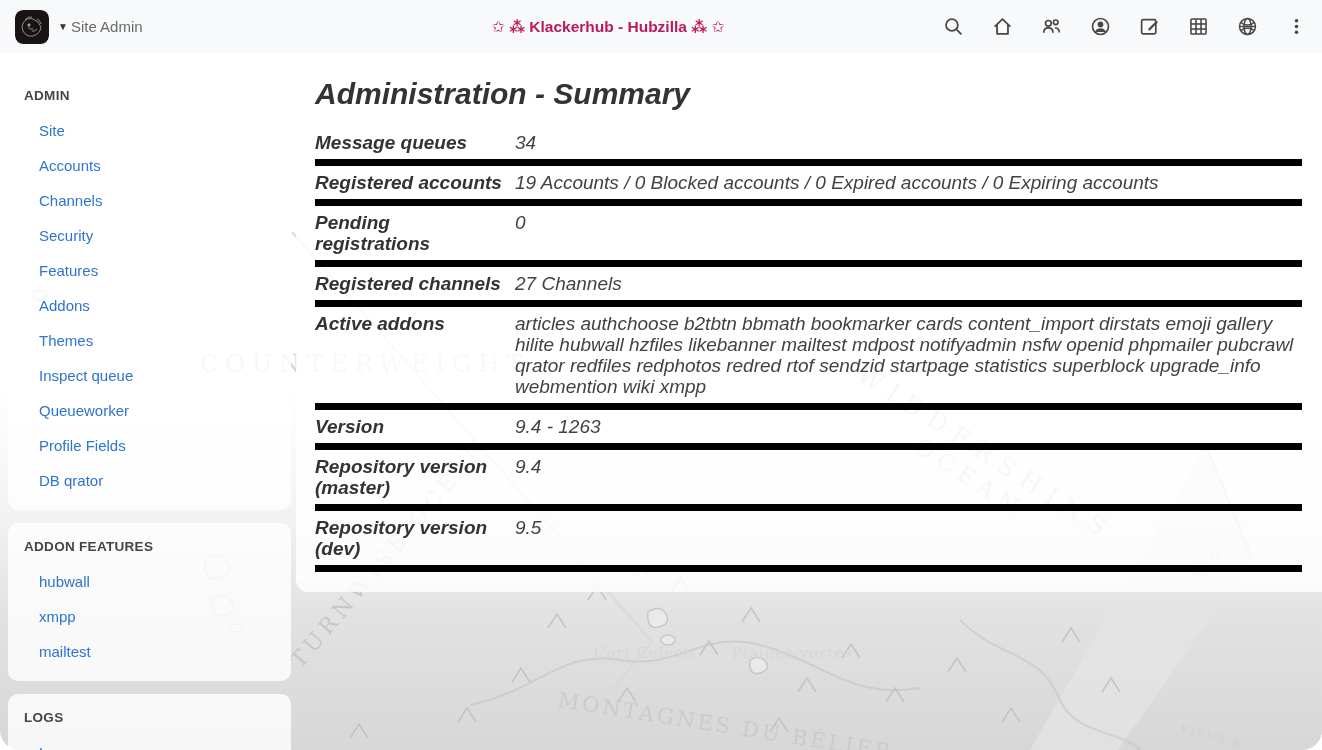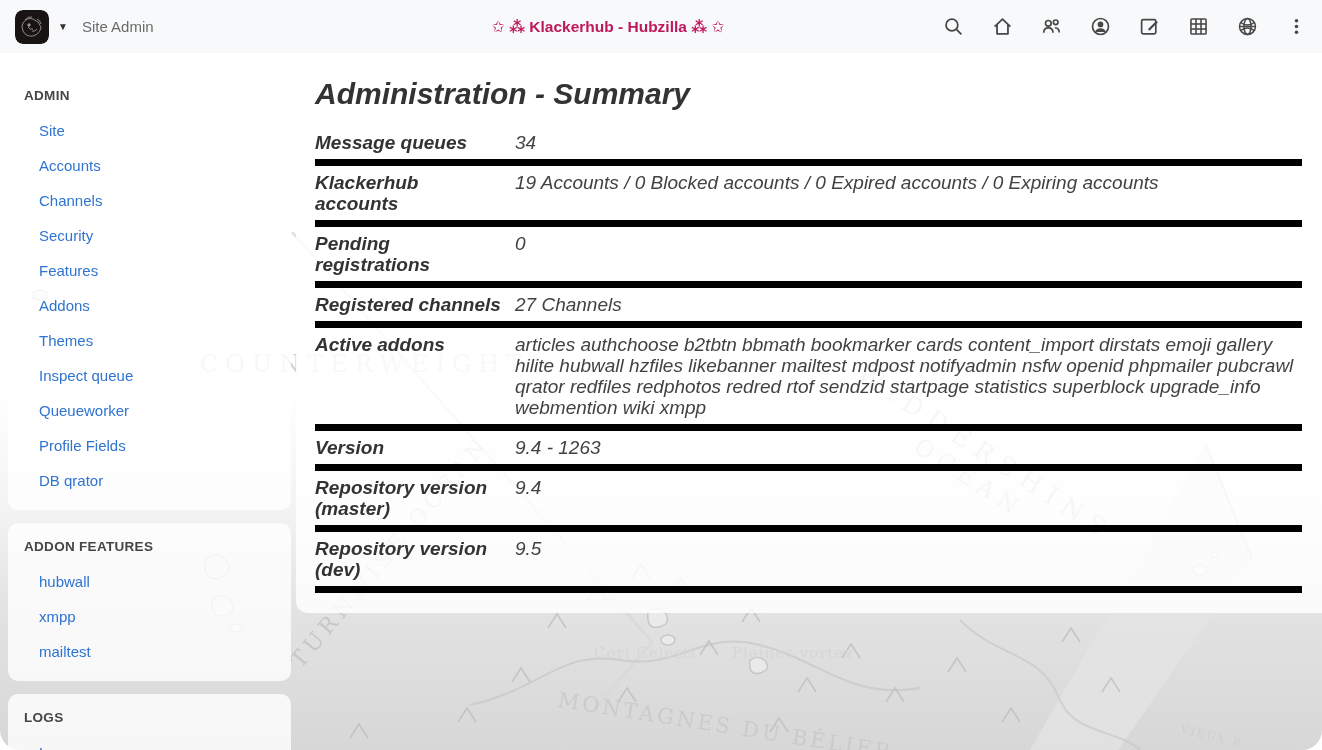--- a/index.html
+++ b/index.html
@@ -23,21 +23,21 @@
     transform:rotate(9deg); }
   .wm-vieux { left:1180px; top:730px; font-size:11px; letter-spacing:2px; color:#cfcfcf;
     transform:rotate(14deg); }
 
   
   .navbar { position:absolute; left:0; top:0; width:100%; height:53px; z-index:3;
     background:var(--navbar_bg,#f8f9fa); display:flex; align-items:center; padding:0 15px; }
   .nav-left { display:flex; align-items:center; }
   .logo { width:34px; height:34px; border-radius:8px; overflow:hidden; display:block; cursor:pointer; }
   .caret { margin-left:9px; font-size:10px; color:#333; cursor:pointer; }
-  .context-label { margin-left:14px; font-size:15px; color:#6b6b6b; }
+  .context-label { margin-left:3px; font-size:15px; color:#6b6b6b; }
   .nav-title { position:absolute; left:46%; transform:translateX(-50%); font-size:15.5px;
     font-weight:bold; color:#be185d; white-space:nowrap; }
   .nav-right { margin-left:auto; display:flex; align-items:center; gap:27px; }
   .nav-icon { width:22px; height:22px; color:#474747; cursor:pointer; display:flex;
     align-items:center; justify-content:center; }
   .nav-icon svg { width:21px; height:21px; }
 
   
   .sidebar { position:absolute; left:8px; top:72px; width:283px; z-index:1; }
   .panel { background:rgba(255,255,255,0.8); border-radius:10px; padding:14px 16px 12px 16px;
@@ -223,21 +223,21 @@
 
 <div class="main-panel">
   <h1 class="page-title">Administration - Summary</h1>
   <table class="summary">
     <tbody>
       <tr>
         <td class="lbl">Message queues</td>
         <td>34</td>
       </tr>
       <tr>
-        <td class="lbl">Klackerhub accounts</td>
+        <td class="lbl">Registered accounts</td>
         <td>19 Accounts / 0 Blocked accounts / 0 Expired accounts / 0 Expiring accounts</td>
       </tr>
       <tr>
         <td class="lbl">Pending registrations</td>
         <td>0</td>
       </tr>
       <tr>
         <td class="lbl">Registered channels</td>
         <td>27 Channels</td>
       </tr>

